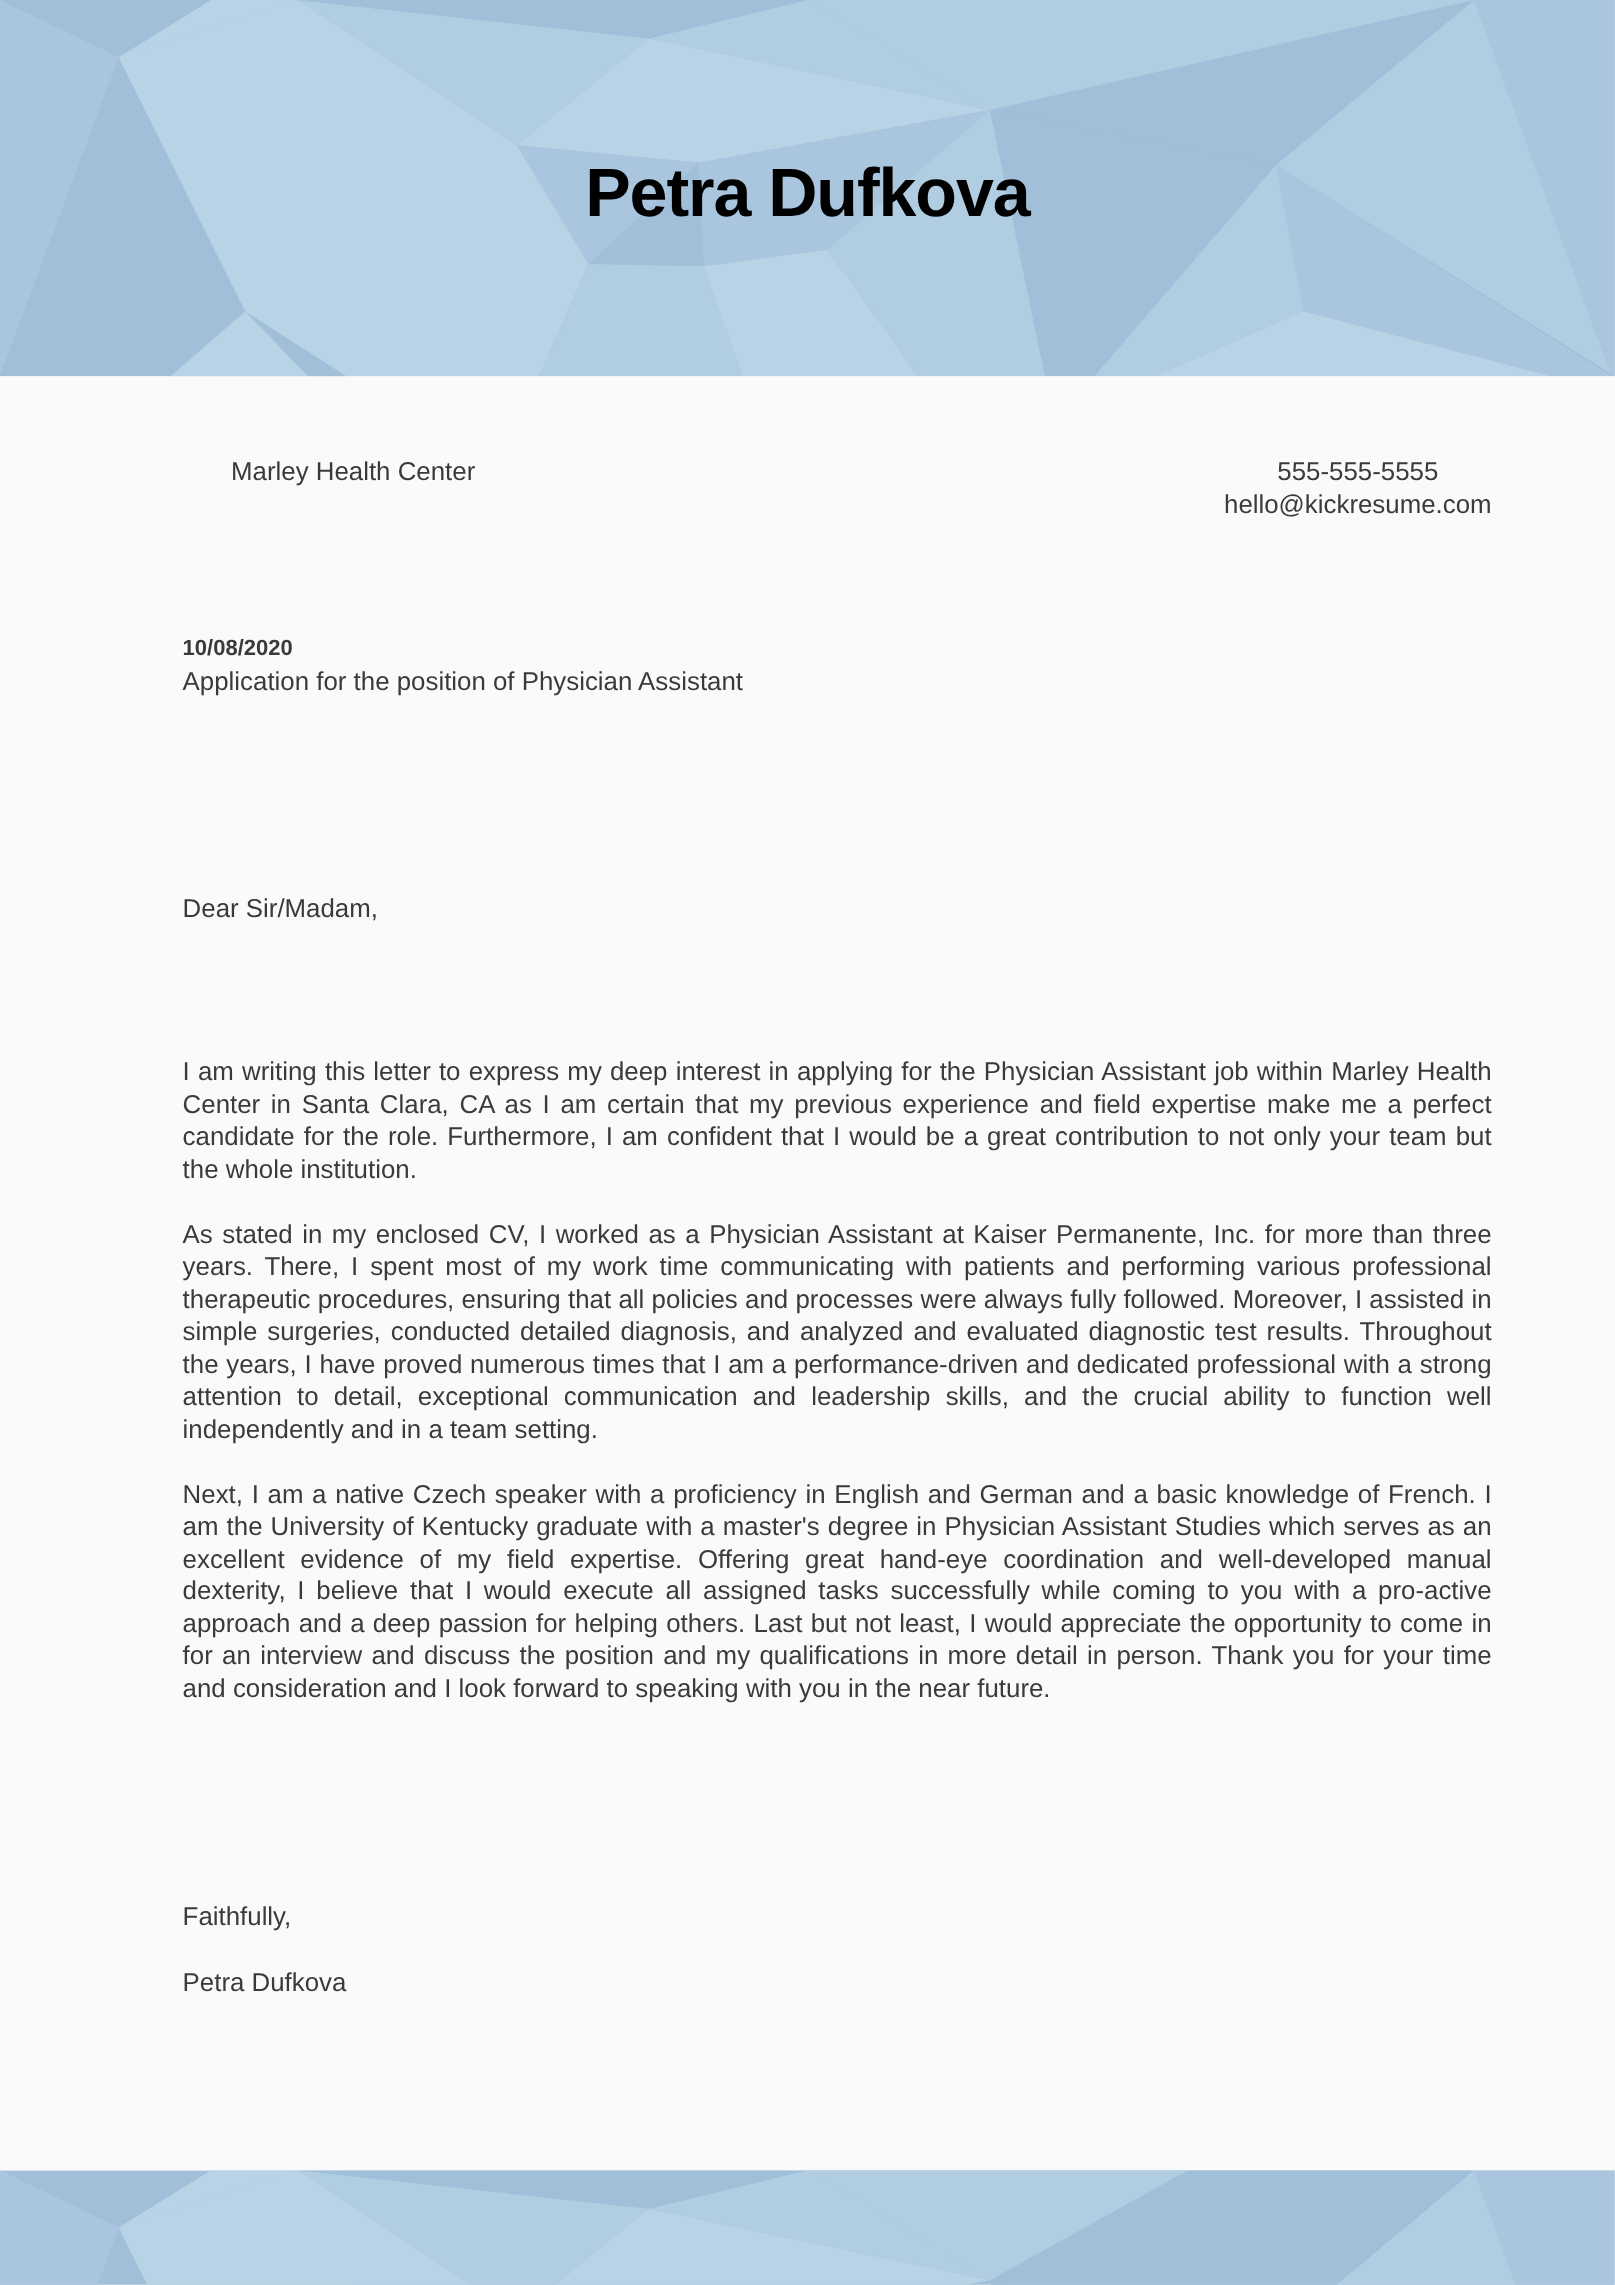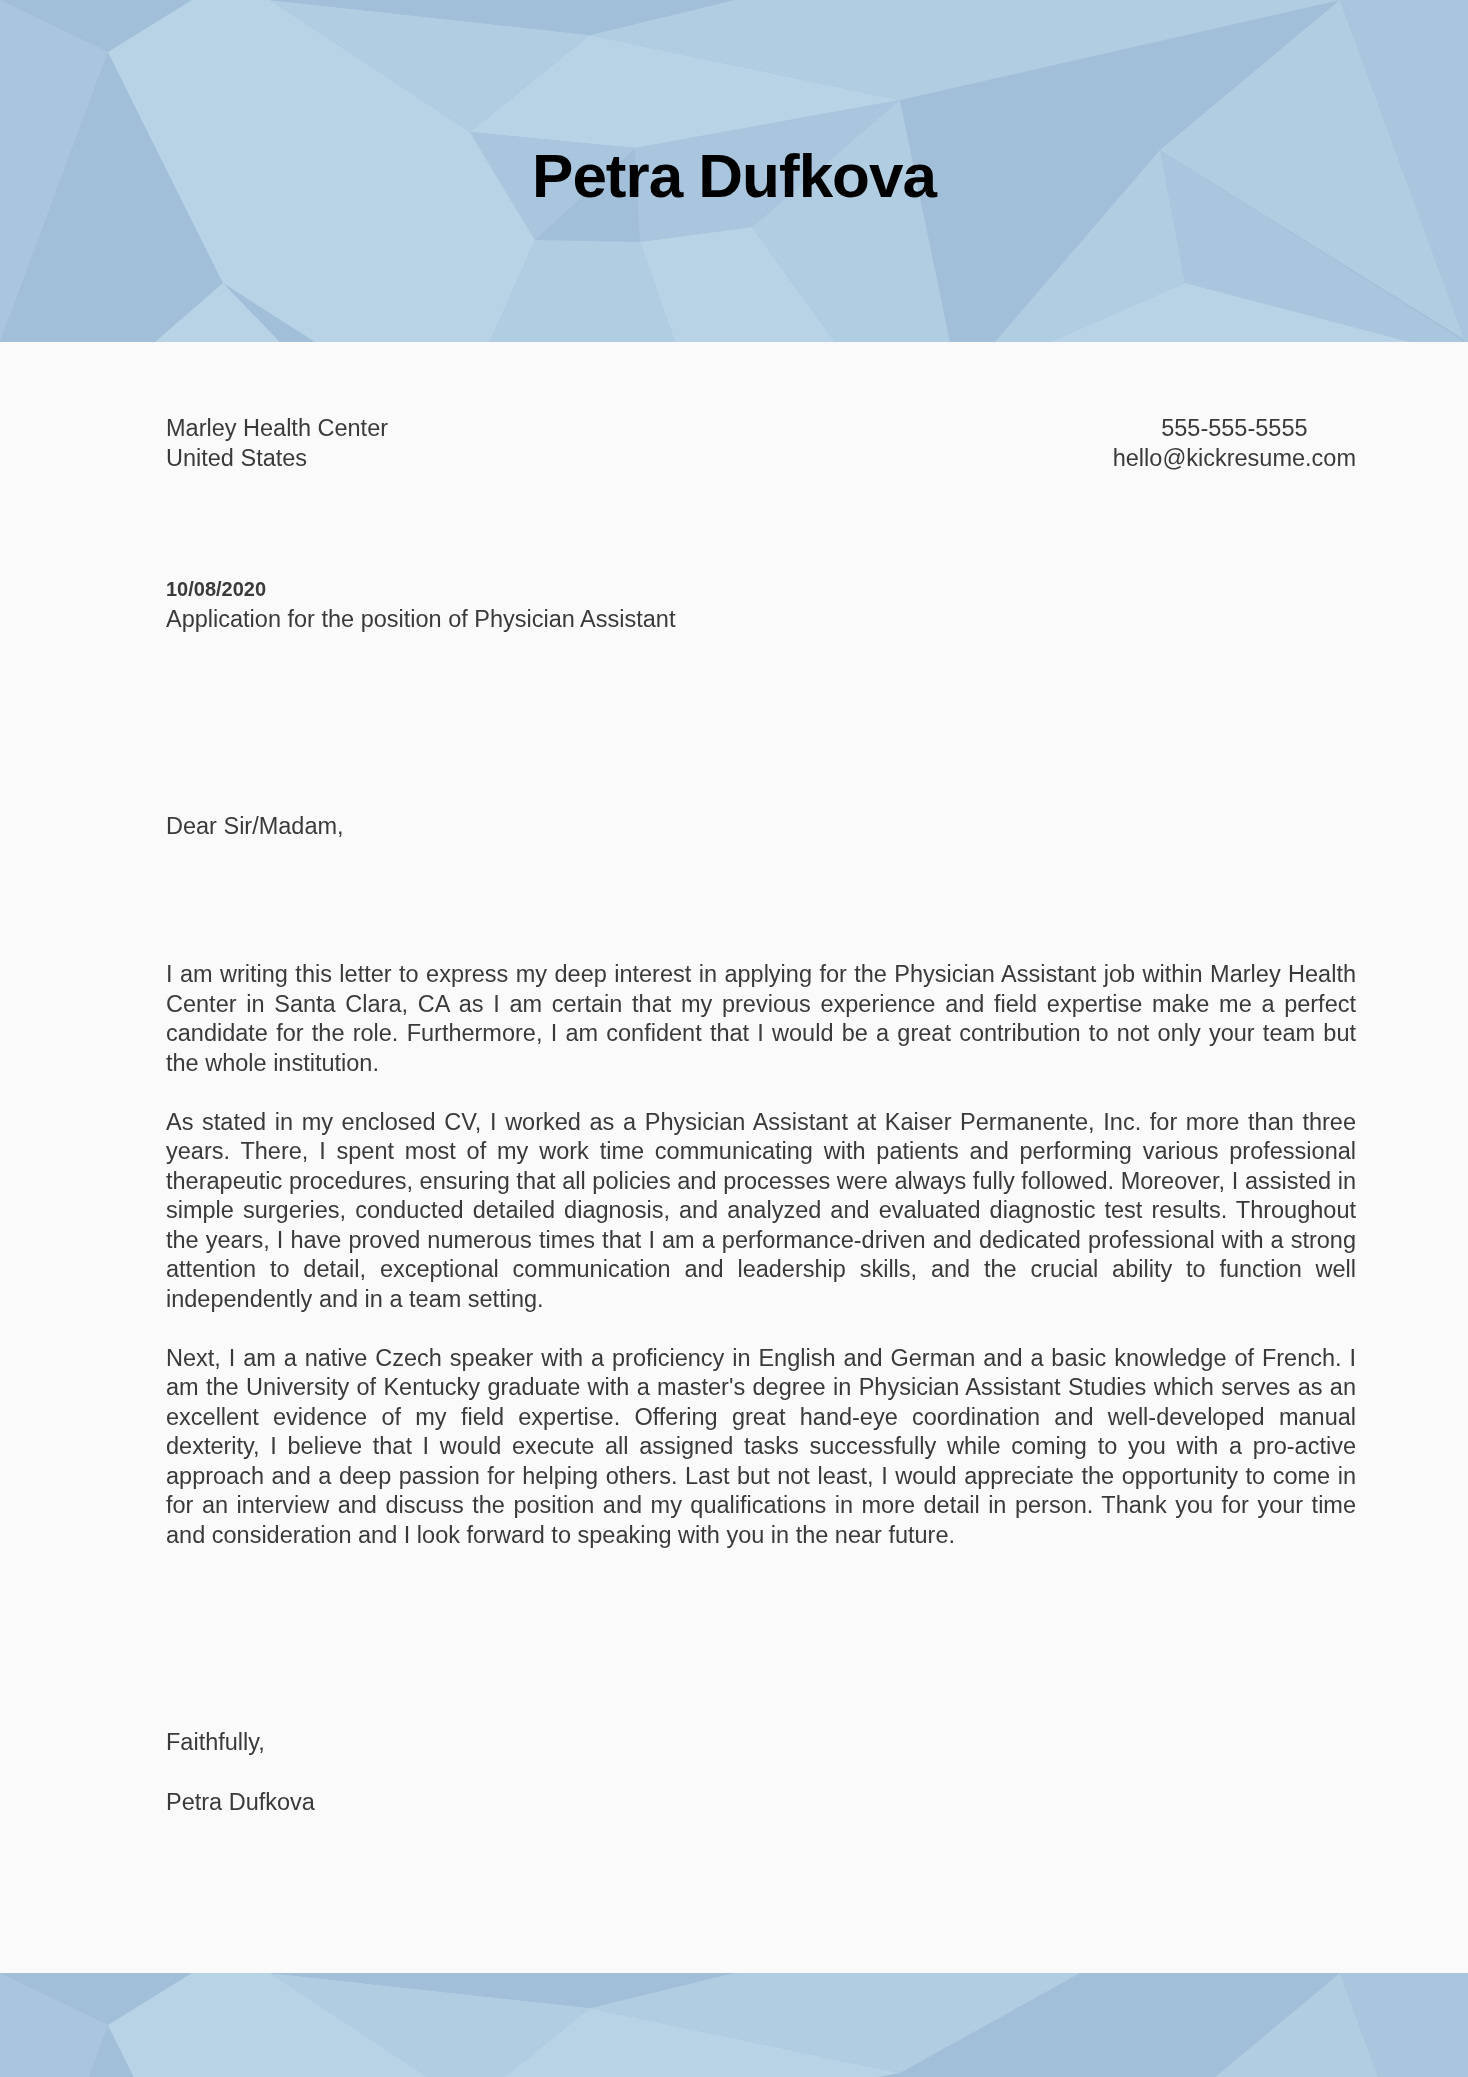--- a/index.html
+++ b/index.html
@@ -21,21 +21,21 @@
     .content { position: absolute; left: 166px; width: 1190px; font-size: 23.5px; line-height: 29.5px; }
     .recipient { top: 414px; }
     .contact { position: absolute; top: 414px; right: 112px; text-align: center; font-size: 23.5px; line-height: 29.5px; }
     .date { top: 576px; font-weight: bold; font-size: 20px; line-height: 26px; }
     .subject { top: 605px; }
     .greeting { top: 812px; }
     .body { top: 960px; }
     .body p { margin: 0 0 29.5px 0; text-align: justify; }
     .closing { top: 1728px; }
     .signature { top: 1788px; }
-    .line { display: block; }
+    .line { display: block; margin-left: 44px; }
   </style>
 </head>
 <body>
 
 <div class="banner header">
   <svg width="1468" height="342" viewBox="0 0 1468 342">
     <rect x="0" y="0" width="1468" height="342" fill="#a2bfd9"></rect>
     <polygon points="0,0 108,52 0,342" fill="#aac5de"></polygon>
     <polygon points="108,52 270,0 470,132 315,342 155,342 0,342" fill="#a2bfd9"></polygon>
     <polygon points="108,52 270,0 192,0" fill="#a2bfd9"></polygon>
@@ -60,21 +60,20 @@
     <polygon points="1185,283 1410,342 1050,342" fill="#b7d3e5"></polygon>
     <polygon points="1340,0 1468,0 1468,342 1465,342" fill="#aac5de"></polygon>
     <polygon points="155,342 223,283 280,342" fill="#b7d3e5"></polygon>
     <polygon points="223,283 315,342 280,342" fill="#a2bfd9"></polygon>
   </svg>
   <div class="name">Petra Dufkova</div>
 </div>
 
 <div class="content recipient">
   <span class="line">Marley Health Center</span>
-  <span class="line">United States</span>
 </div>
 
 <div class="contact">
   <span class="line">555-555-5555</span>
   <span class="line">hello@kickresume.com</span>
 </div>
 
 <div class="content date">10/08/2020</div>
 <div class="content subject">Application for the position of Physician Assistant</div>
 

